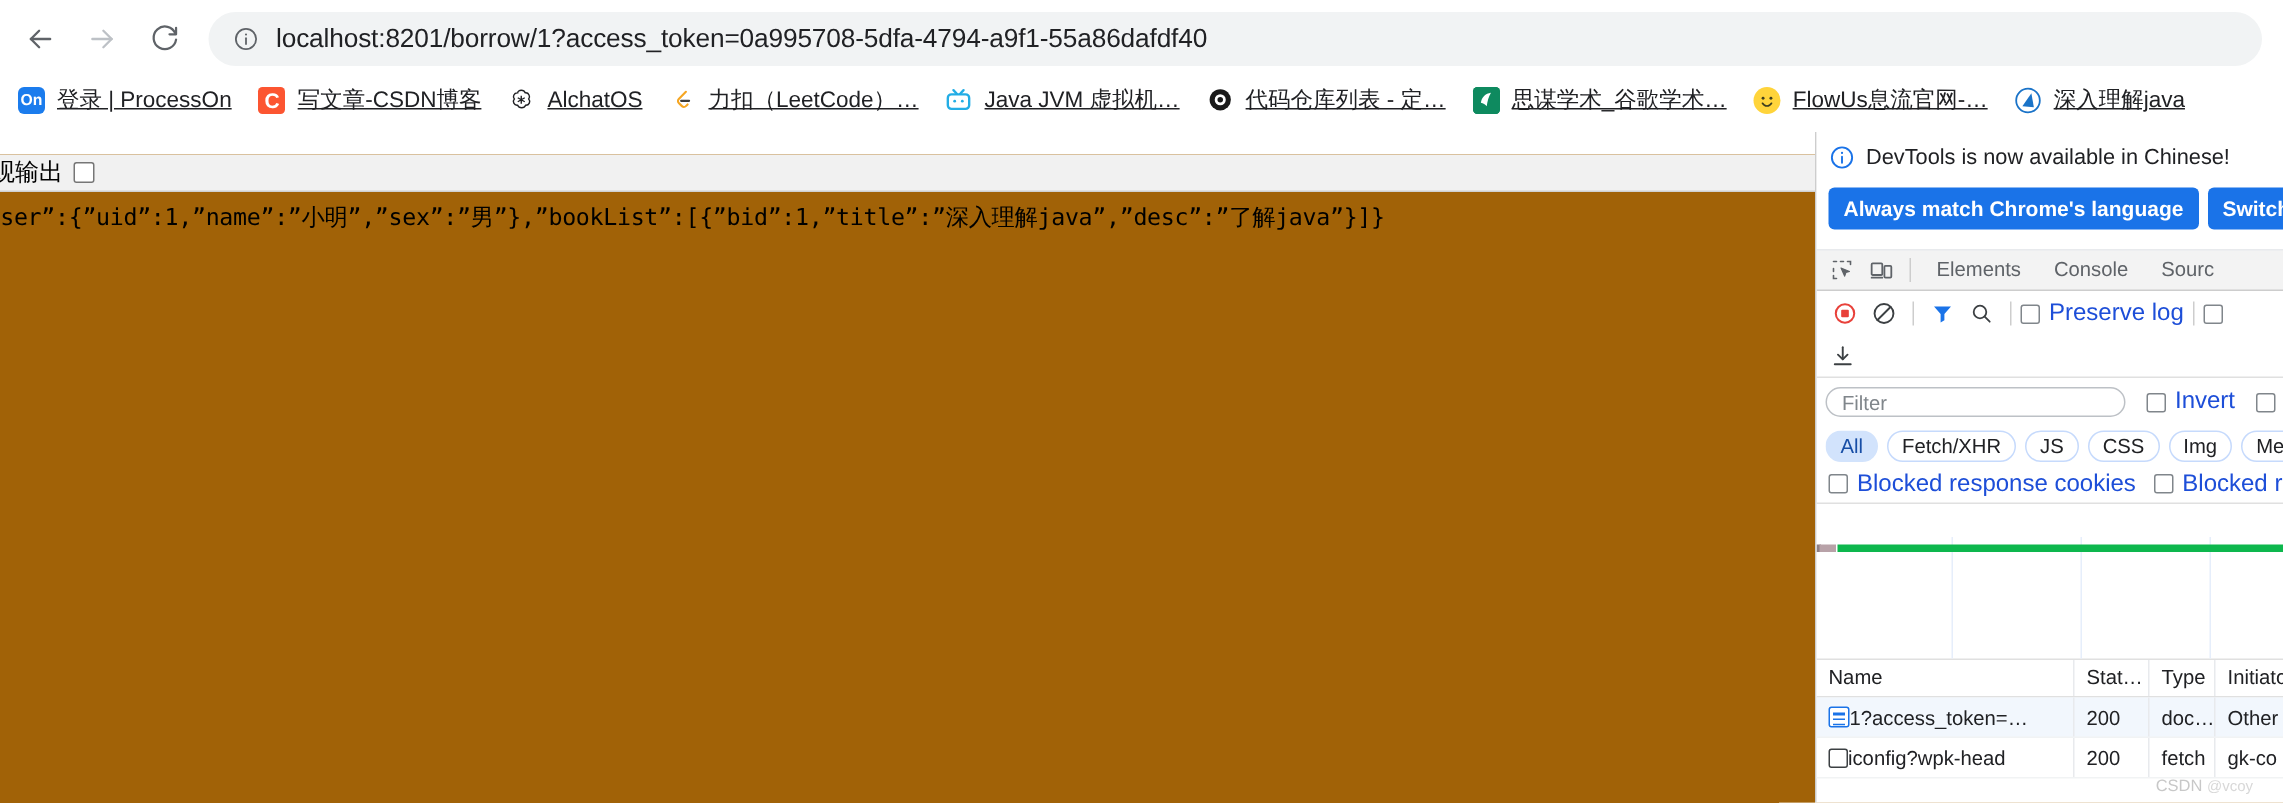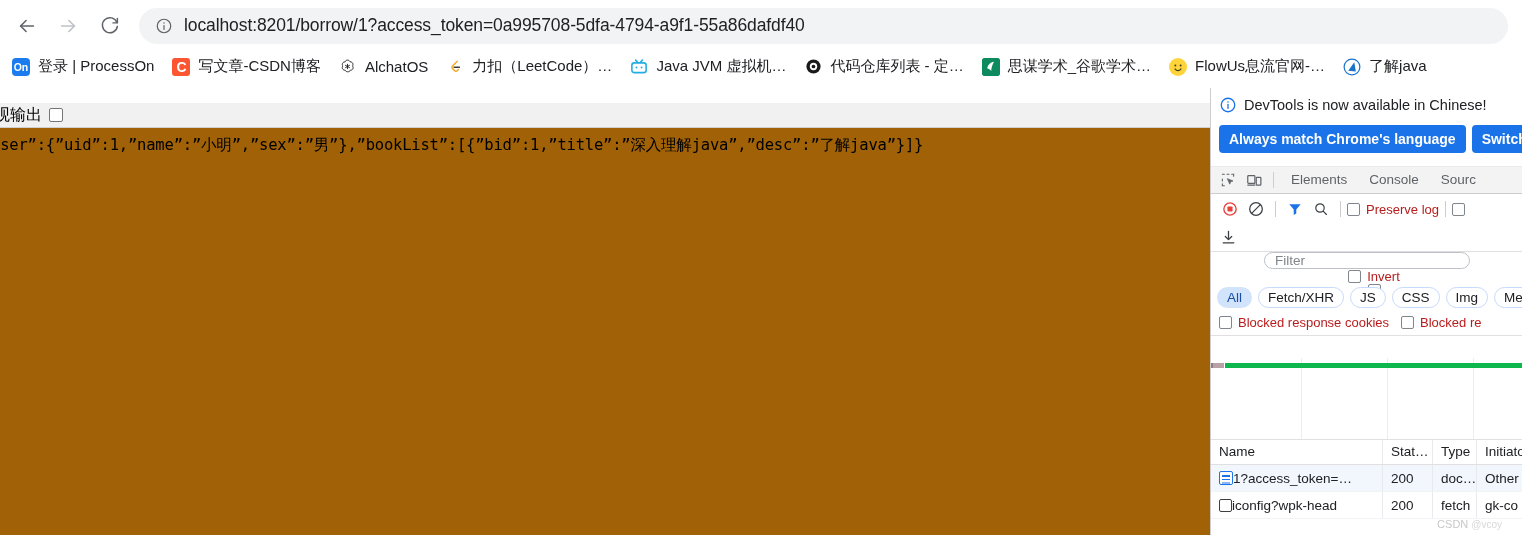--- a/index.html
+++ b/index.html
@@ -46,21 +46,21 @@
     position: absolute; left: 0; top: 48px; width: 1522px; height: 37px;
     background: #ffffff;
     display: flex; align-items: center; overflow: hidden;
   }
   .bookmark {
     display: flex; align-items: center; height: 26px;
     padding: 0 8px; margin-left: 2px; border-radius: 4px;
     white-space: nowrap; flex: 0 0 auto;
   }
   .bookmark:first-child { margin-left: 4px; }
-  .bm-label { font-size: 15px; color: #202124; margin-left: 8px; }
+  .bm-label { font-size: 15px; color: #202124; margin-left: 8px; text-decoration: underline; }
   .favicon {
     width: 18px; height: 18px; flex: 0 0 auto;
     border-radius: 3px;
     display: flex; align-items: center; justify-content: center;
     font-size: 11px; font-weight: bold; color: #fff;
     overflow: hidden;
   }
   .fav-processon { background: #1b7ced; font-size: 10.5px; border-radius: 4px; }
   .fav-csdn { background: #fc5531; font-size: 14px; border-radius: 3px; }
   .fav-alchat { background: #ffffff; color: #202124; }
@@ -143,32 +143,32 @@
 
   .dt-toolbar {
     height: 30px; display: flex; align-items: center;
     padding-left: 6px; box-sizing: border-box;
     border-bottom: 0;
   }
   .dt-check {
     width: 13px; height: 13px; border: 1px solid #80868b; border-radius: 2px;
     background: #fff; box-sizing: border-box; flex: 0 0 auto;
   }
-  .dt-check-label { font-size: 13px; color: #b91c1c; margin-left: 6px; white-space: nowrap; }
+  .dt-check-label { font-size: 16px; color: #1d4ed8; margin-left: 6px; white-space: nowrap; }
   .dt-check-group { display: flex; align-items: center; flex: 0 0 auto; }
 
   .dt-toolbar2 {
     height: 28px; display: flex; align-items: center;
     padding-left: 8px; box-sizing: border-box;
     border-bottom: 1px solid #e0e0e0;
   }
 
   .dt-filterrow {
     height: 32px; display: flex; align-items: center;
-    padding: 0 6px; box-sizing: border-box; flex-direction: column;
+    padding: 0 6px; box-sizing: border-box;
   }
   .dt-filter-input {
     width: 206px; height: 20px; border: 1px solid #bdc1c6; border-radius: 10px;
     background: #fff; font-size: 13.5px; color: #80868b;
     padding: 0 10px; box-sizing: border-box;
     display: flex; align-items: center;
     font-family: "Liberation Sans", sans-serif;
   }
 
   .dt-typerow {
@@ -387,21 +387,21 @@
       <span class="bm-label">FlowUs息流官网-…</span>
     </div>
 
     <div class="bookmark">
       <span class="favicon fav-xibu">
         <svg width="18" height="18" viewBox="0 0 24 24">
             <circle cx="12" cy="12" r="10.5" fill="#ffffff" stroke="#1a73c8" stroke-width="1.6"></circle>
             <path d="M7 17L15 5.5l2.2 12.5z" fill="#1a73c8"></path>
           </svg>
       </span>
-      <span class="bm-label">了解java</span>
+      <span class="bm-label">深入理解java</span>
     </div>
   </div>
 
   <div class="page-area">
     <div class="json-viewer-bar">
       <span class="jv-label">观输出</span>
       <span class="jv-checkbox"></span>
     </div>
     <div class="json-body">user”:{”uid”:1,”name”:”小明”,”sex”:”男”},”bookList”:[{”bid”:1,”title”:”深入理解java”,”desc”:”了解java”}]}</div>
   </div>

